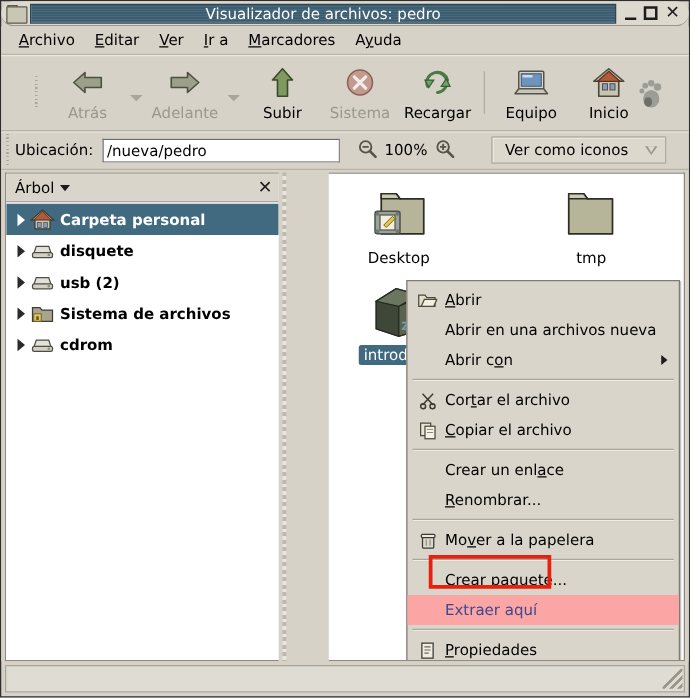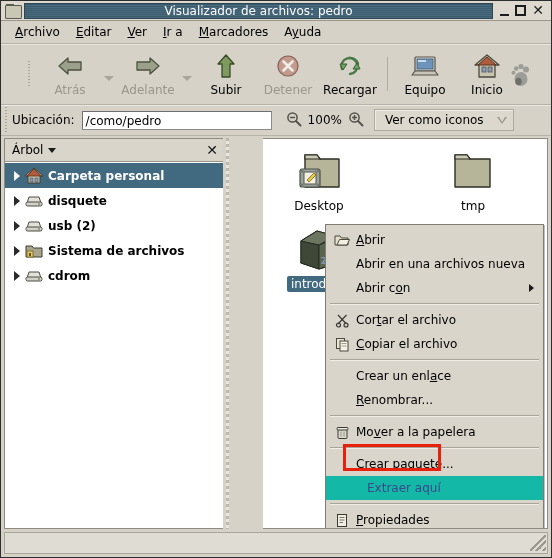--- a/index.html
+++ b/index.html
@@ -27,20 +27,21 @@
   
   .titlebar {
     height: 20px;
     background: #ded9cf;
     border-bottom: 1px solid #9a968c;
     display: flex;
     align-items: center;
     padding: 0 2px;
     box-sizing: border-box;
     flex: none;
+    border-radius: 10px;
   }
   .title-icon {
     width: 16px; height: 14px;
     margin: 0 3px 0 2px;
     position: relative;
     flex: none;
   }
   .title-icon .f-back {
     position: absolute; left: 0; top: 1px;
     width: 15px; height: 12px;
@@ -206,21 +207,21 @@
     overflow: hidden;
     white-space: nowrap;
   }
   .zoomctl {
     display: flex; align-items: center;
     margin-left: 14px;
     gap: 6px;
   }
   .zoom-pct { font-size: 12px; }
   .viewas {
-    margin-left: 10px;
+    margin-left: 29px;
     height: 22px;
     min-width: 140px;
     border: 1px solid #aeaaa0;
     background: #dcd8ce;
     box-shadow: inset 1px 1px 0 #f0ede6;
     display: flex; align-items: center;
     justify-content: space-between;
     padding: 0 6px 0 10px;
     box-sizing: border-box;
     font-size: 12px;
@@ -397,22 +398,21 @@
     position: relative;
     cursor: default;
   }
   .ctx-item .ci-ico {
     width: 20px; height: 18px; flex: none;
     display: flex; align-items: center; justify-content: center;
     margin-right: 4px;
   }
   .ctx-item .ci-text { white-space: nowrap; }
   .ctx-item.highlight {
-    background: #14b8a6;
-    gap: 11px;
+    background: #fca5a5;
   }
   .ctx-item.highlight .ci-text { color: #3a4a8c; }
   .ctx-sub-arrow {
     position: absolute; right: 9px;
     width: 0; height: 0;
     border-top: 4px solid transparent;
     border-bottom: 4px solid transparent;
     border-left: 5px solid #1a1a1a;
   }
   .ctx-sep {
@@ -522,21 +522,21 @@
         <div class="lbl">Subir</div>
       </div>
 
       <div class="tbtn disabled">
         <div class="ico">
           <svg width="26" height="26" viewBox="0 0 26 26">
             <circle cx="13" cy="13" r="10" fill="#c39a8e" stroke="#8a6156" stroke-width="1.2"></circle>
             <path d="M8.5 8.5 L17.5 17.5 M17.5 8.5 L8.5 17.5" stroke="#f2ece9" stroke-width="2.6" stroke-linecap="round"></path>
           </svg>
         </div>
-        <div class="lbl">Detener</div>
+        <div class="lbl">Sistema</div>
       </div>
 
       <div class="tbtn">
         <div class="ico">
           <svg width="28" height="26" viewBox="0 0 28 26">
             <path d="M6 16 A8 8 0 1 1 14 21" fill="none" stroke="#4a7a46" stroke-width="2.4" stroke-linecap="round"></path>
             <polygon points="4,11 11,11 7,17" fill="#6fa36a" stroke="#37602f" stroke-width="1"></polygon>
             <path d="M22 11 A8 8 0 0 0 13 5" fill="none" stroke="#4a7a46" stroke-width="2.4" stroke-linecap="round"></path>
             <polygon points="24,16 17,16 21,10" fill="#6fa36a" stroke="#37602f" stroke-width="1"></polygon>
           </svg>
@@ -581,21 +581,21 @@
         <circle cx="4.5" cy="12.8" r="2" fill="#9d9d97"></circle>
       </svg>
     </div>
   </div>
 
   <div class="locbar">
     <div class="grip">
         <i></i>
       </div>
     <span class="loc-label">Ubicación:</span>
-    <div class="loc-input" placeholder="">/como/pedro</div>
+    <div class="loc-input" placeholder="">/nueva/pedro</div>
     <div class="zoomctl">
       <span>
         <svg width="16" height="16" viewBox="0 0 16 16">
           <circle cx="6.5" cy="6.5" r="4.6" fill="none" stroke="#55534b" stroke-width="1.5"></circle>
           <line x1="10" y1="10" x2="14.5" y2="14.5" stroke="#55534b" stroke-width="2" stroke-linecap="round"></line>
           <line x1="4" y1="6.5" x2="9" y2="6.5" stroke="#55534b" stroke-width="1.5"></line>
         </svg>
       </span>
       <span class="zoom-pct">100%</span>
       <span>

